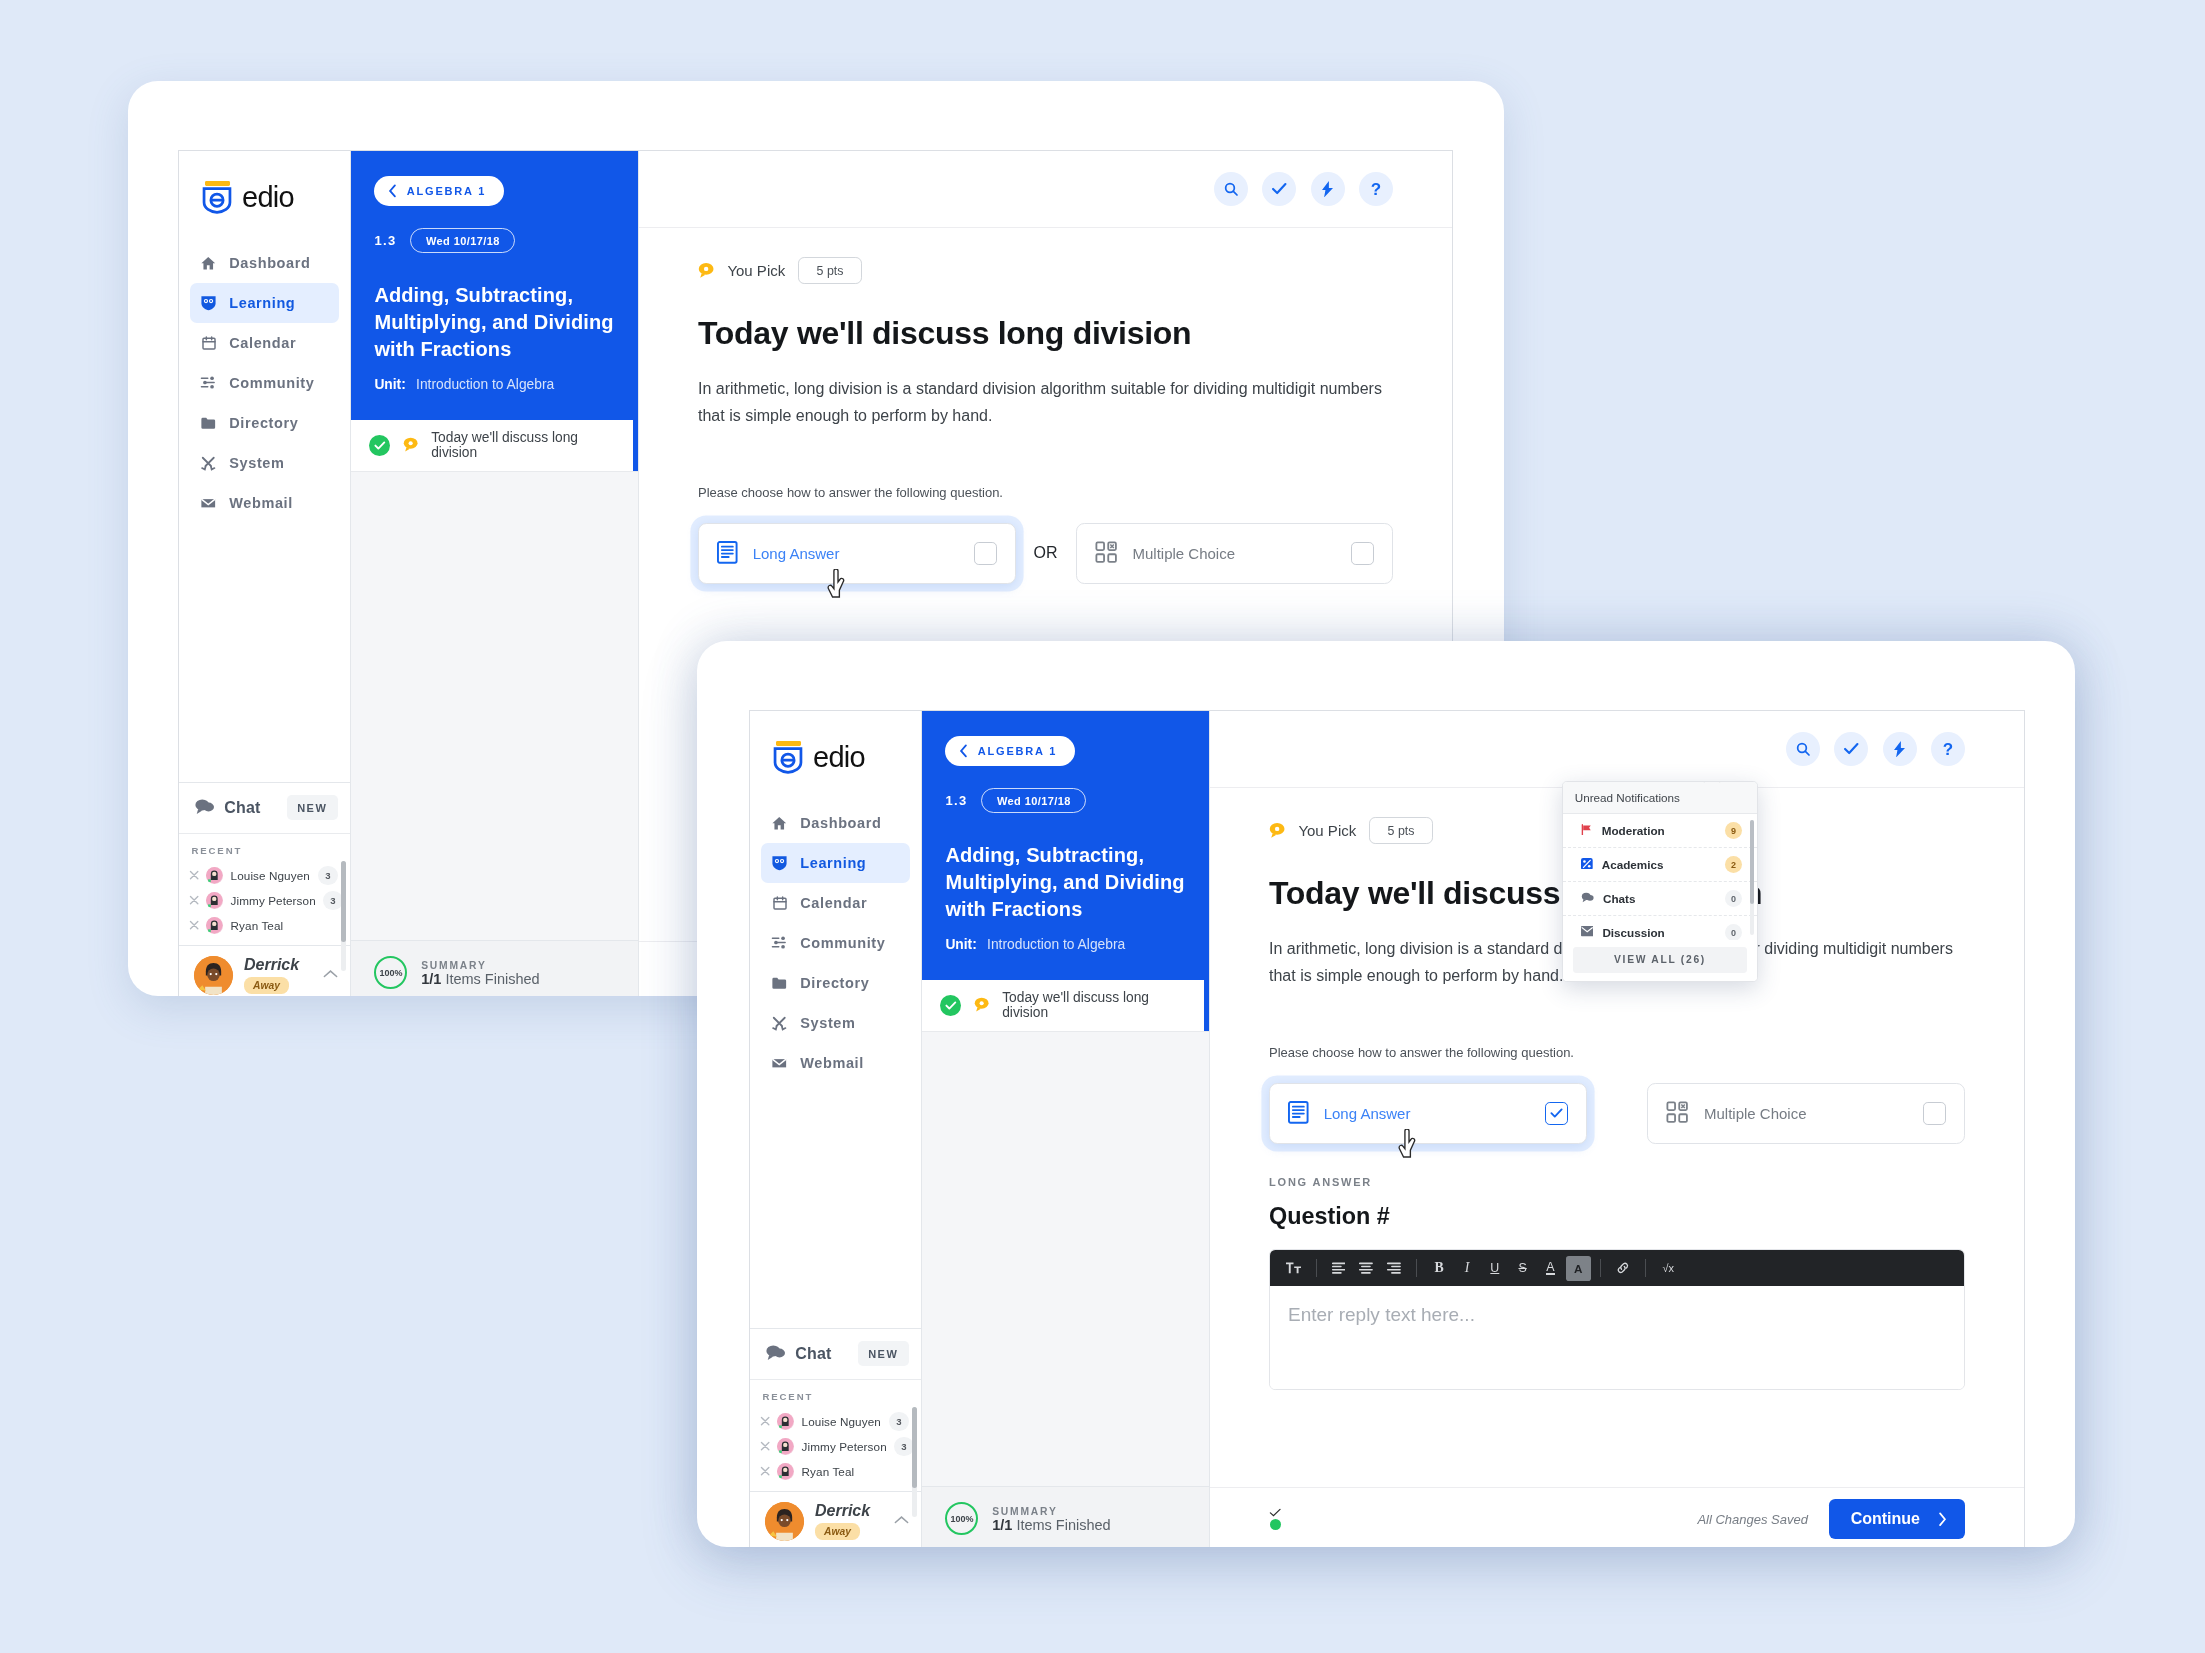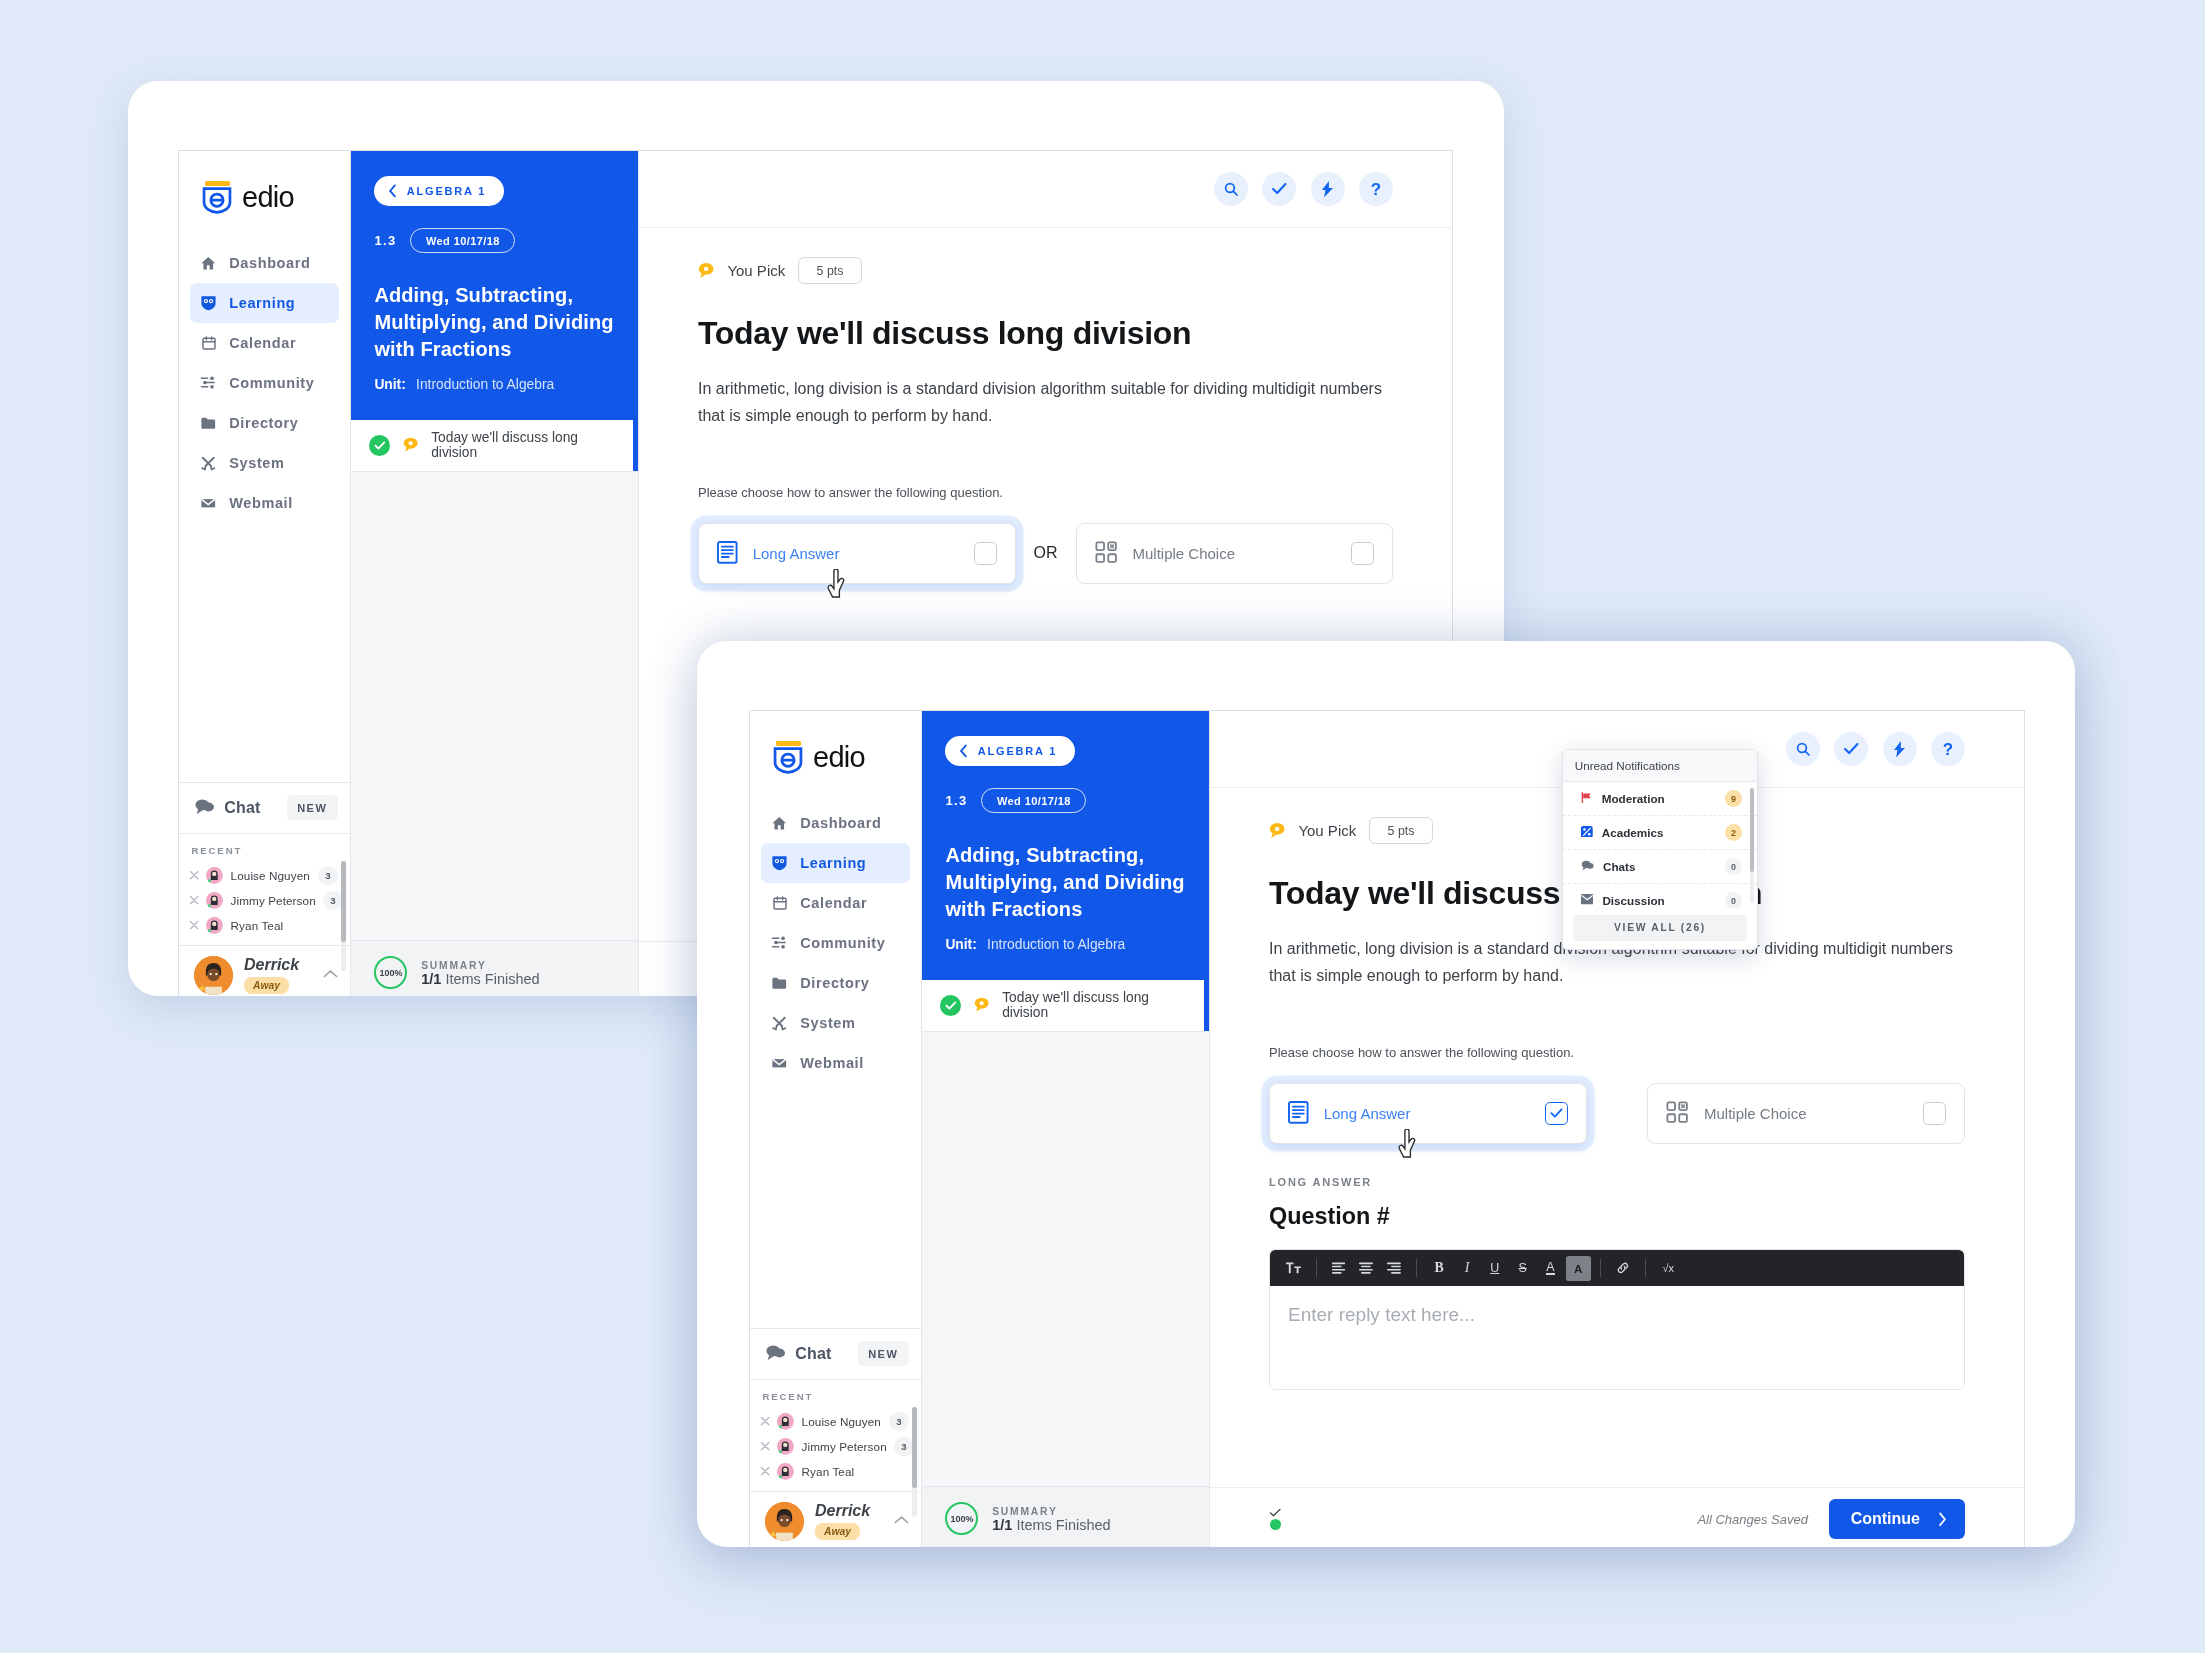--- a/index.html
+++ b/index.html
@@ -886,21 +886,21 @@
         <span class="btn-continue">
           <span>Continue</span>
           <svg width="9" height="14.5" viewBox="0 0 13 21" fill="none" stroke="#fff" stroke-width="2.5" stroke-linecap="round">
               <path d="M3 2l7 8.5L3 19"></path>
             </svg>
         </span>
       </div>
     </div>
   </div>
 
-  <div class="notif" style="left:865px; top:108px;">
+  <div class="notif" style="left:865px; top:140px;">
     <div class="notif-head">Unread Notifications</div>
     <div class="notif-list">
       <div class="notif-sb-track"></div>
       <div class="notif-sb"></div>
 
       <div class="notif-row">
         <span><svg width="11.7" height="11.7" viewBox="0 0 17 17">
               <path d="M2 1v15" stroke="#e0414c" stroke-width="2" stroke-linecap="round"></path>
               <path d="M3.2 2h11l-2.4 3.3L14.2 9h-11z" fill="#e0414c"></path>
             </svg></span>

